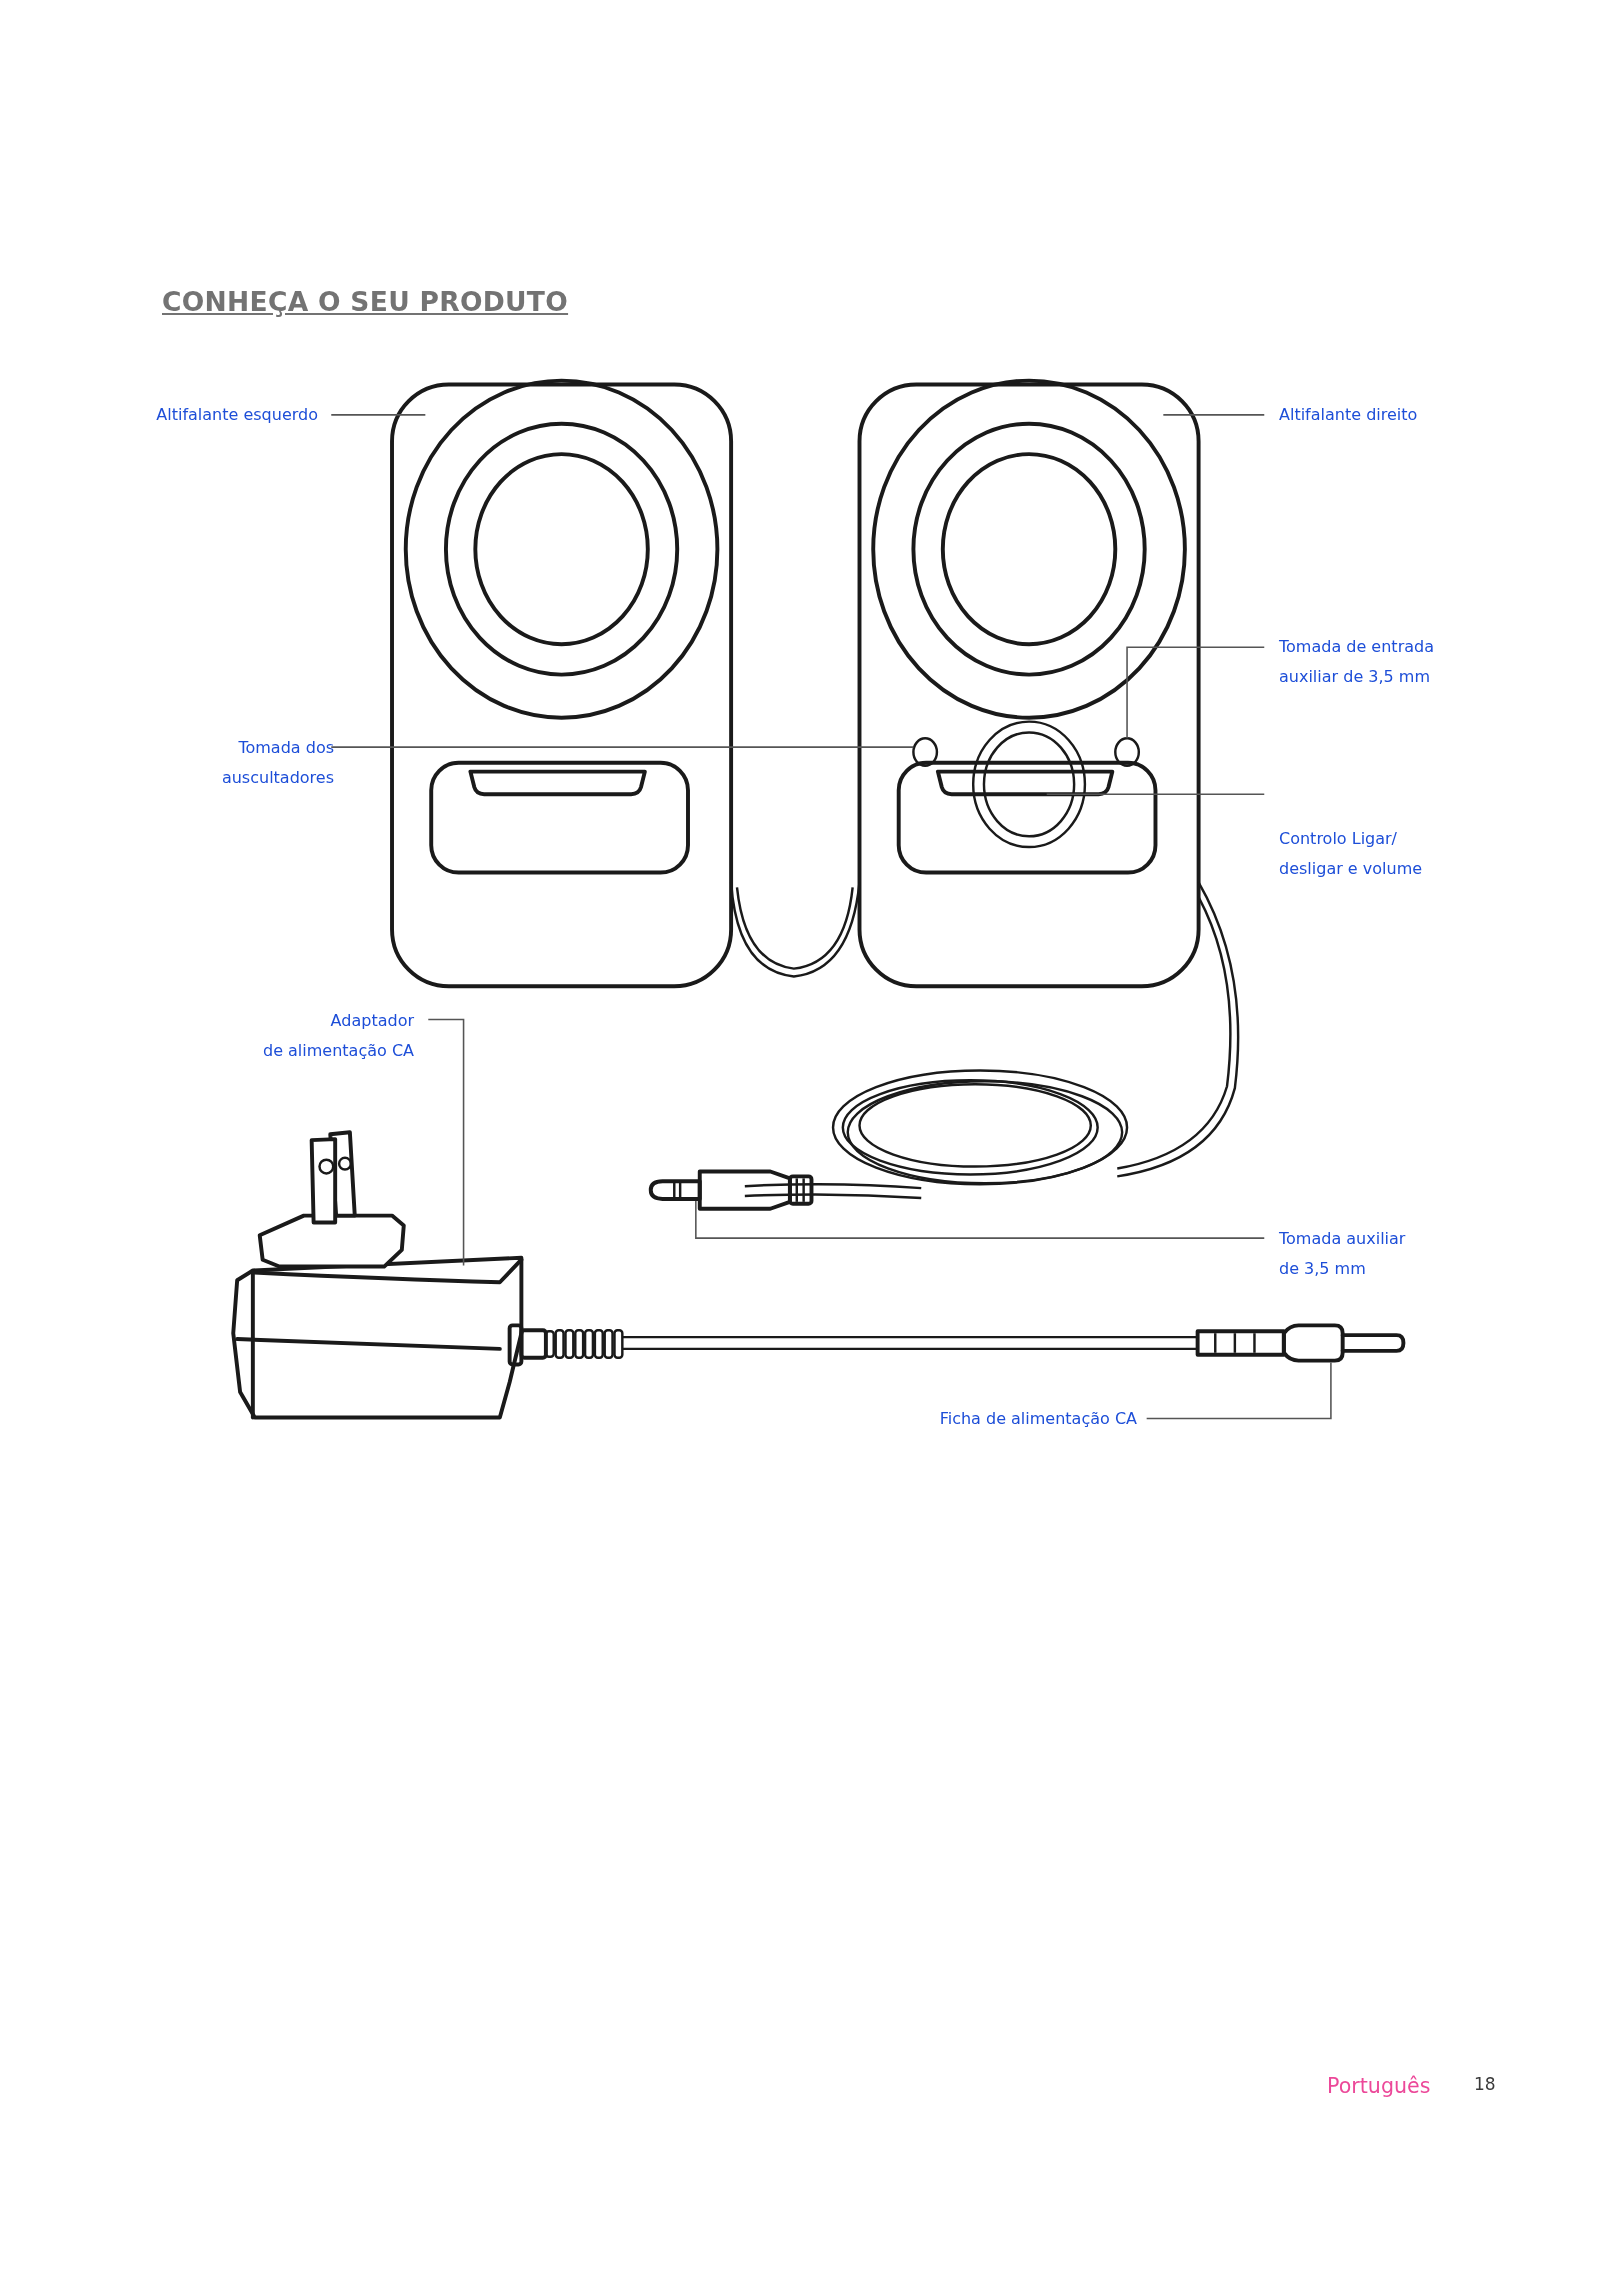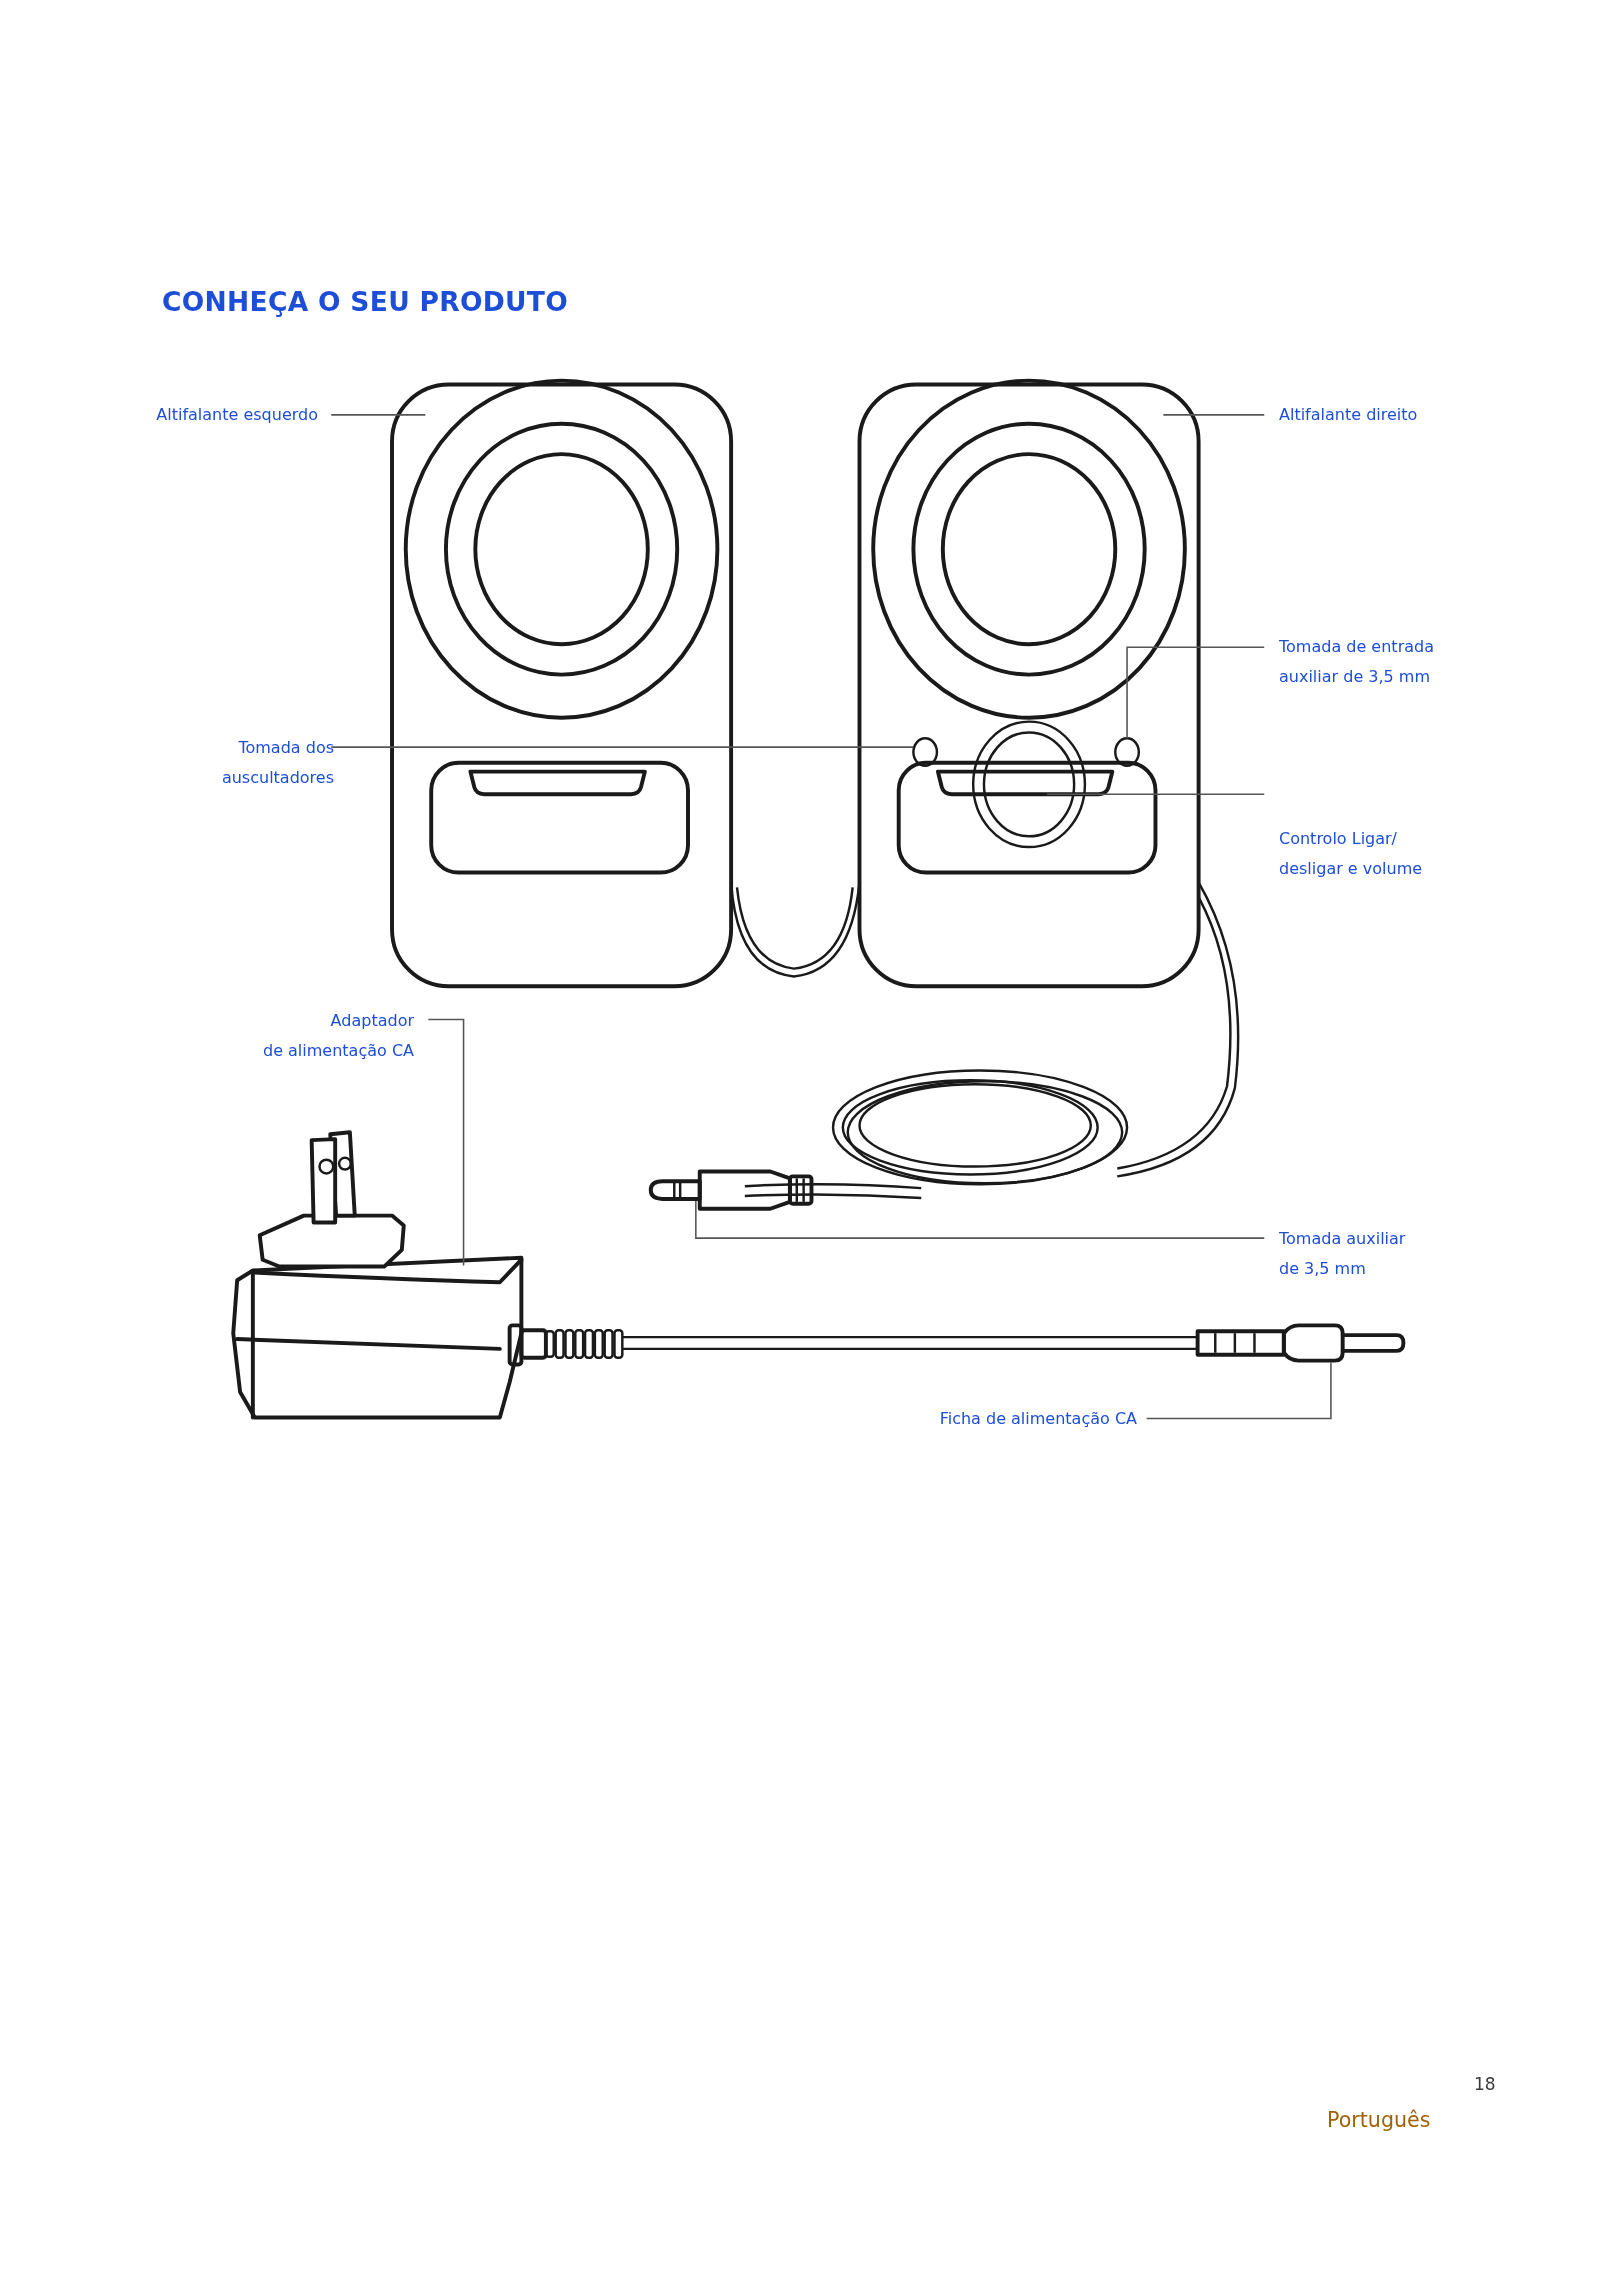--- a/index.html
+++ b/index.html
@@ -1,24 +1,24 @@
 <!DOCTYPE html>
 <html><head>
 <meta charset="utf-8">
 <style>
   html, body { margin: 0; padding: 0; background: #ffffff; }
   body { width: 1621px; height: 2293px; position: relative; overflow: hidden;
          font-family: "DejaVu Sans", sans-serif; color: #1a1a1a; }
   .title { position: absolute; left: 162px; top: 286px; font-size: 26.5px; font-weight: bold;
-           letter-spacing: 0.3px; color: #1d4ed8; }
+           letter-spacing: 0.3px; color: #737373; text-decoration: underline; }
   .label { position: absolute; font-size: 16px; line-height: 30px; color: #1d4ed8; white-space: nowrap; }
   .label.right { text-align: right; }
   .label span { display: block; }
   #art { position: absolute; left: 0; top: 0; }
-  .footer-lang { position: absolute; left: 1327px; top: 2074px; font-size: 20.6px; color: #a16207; margin-top: 34px; }
+  .footer-lang { position: absolute; left: 1327px; top: 2074px; font-size: 20.6px; color: #ec4899; }
   .footer-page { position: absolute; left: 1474px; top: 2074px; font-size: 17px; color: #3a3a3a; }
   svg .ink { fill: none; stroke: #1a1a1a; stroke-width: 4; stroke-linejoin: round; stroke-linecap: round; }
   svg .ink-w { fill: #fff; stroke: #1a1a1a; stroke-width: 4; stroke-linejoin: round; }
   svg .ink-thin { fill: none; stroke: #1a1a1a; stroke-width: 2.5; }
   svg .leader { fill: none; stroke: #555; stroke-width: 1.6; }
 </style>
 </head>
 <body>
 
 <svg id="art" width="1621" height="2293" viewBox="0 0 1654 2339">

